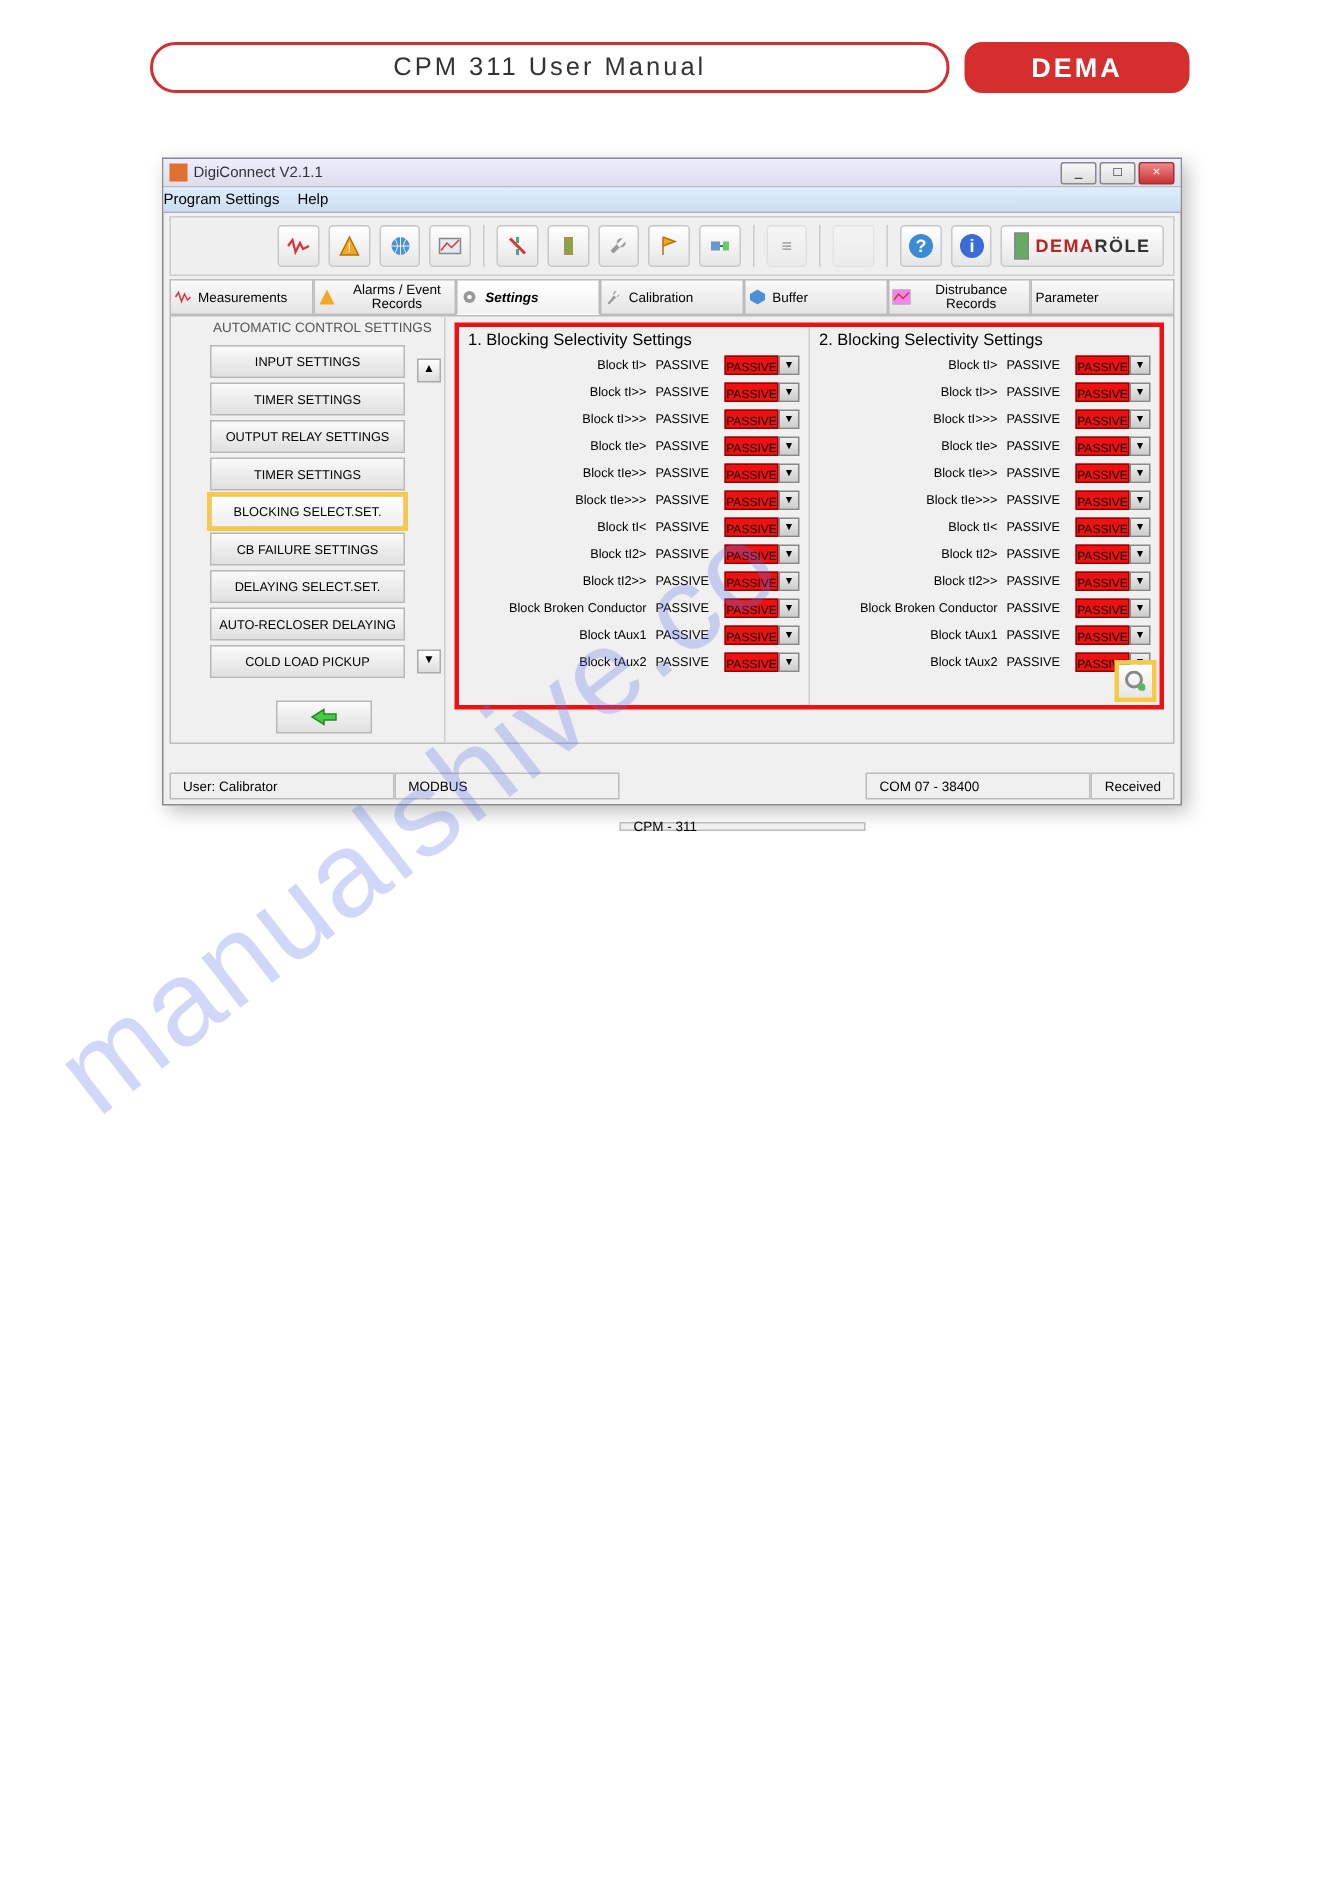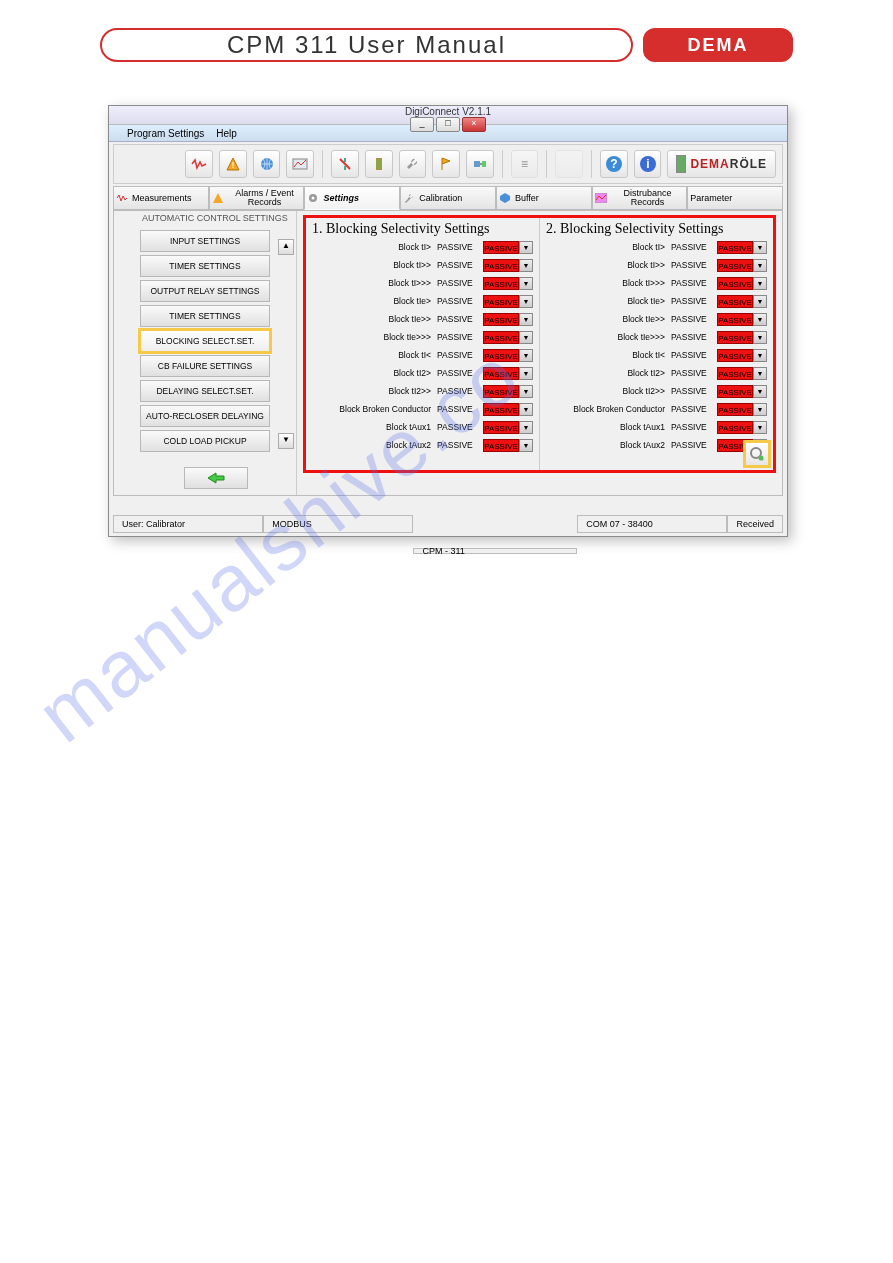--- a/index.html
+++ b/index.html
@@ -18,21 +18,21 @@
     padding: 28px 100px 10px 100px;
   }
   .title-pill {
     flex: 1;
     border: 2px solid #d62d2d;
     border-radius: 18px;
     height: 30px;
     display: flex;
     align-items: center;
     justify-content: center;
-    font-size: 24px;
+    font-size: 17px;
     letter-spacing: 2px;
     color: #333;
   }
   .logo-pill {
     width: 146px;
     height: 30px;
     border: 2px solid #d62d2d;
     border-radius: 12px;
     background: #d62d2d;
     display: flex;
@@ -55,40 +55,39 @@
     box-shadow: 4px 4px 12px rgba(0,0,0,0.25);
     font-size: 10px;
   }
   .titlebar {
     height: 18px;
     background: linear-gradient(#eef, #dde);
     display: flex;
     align-items: center;
     padding: 0 4px;
     border-bottom: 1px solid #bbb;
-    flex-direction: column;
   }
   .titlebar .app-icon {
     width: 12px; height: 12px; background: #e07030; margin-right: 4px;
   }
   .titlebar .title-text { flex: 1; font-size: 10px; color: #333; }
   .win-btns { display: flex; gap: 2px; }
   .win-btn {
     width: 22px; height: 13px; border: 1px solid #888; border-radius: 2px;
     background: linear-gradient(#f8f8f8,#ddd);
     font-size: 9px; line-height: 11px; text-align: center; cursor: pointer;
   }
   .win-btn.close { background: linear-gradient(#e88,#c33); color:#fff; border-color:#933;}
 
   .menubar {
     height: 16px;
     background: linear-gradient(#ddeeff,#cde);
     display: flex;
     align-items: center;
-    padding: 0 18px;
+    padding: 0 0;
     gap: 12px;
     border-bottom: 1px solid #aac;
     font-size: 10px;
   }
   .menu-item { cursor: pointer; }
 
   .toolbar {
     height: 38px;
     background: #efefef;
     border: 1px solid #ccc;
@@ -224,21 +223,21 @@
     height: 252px;
     margin-top: 2px;
     display: flex;
     position: relative;
   }
   .col {
     flex: 1;
     padding: 2px 6px 2px 2px;
   }
   .col + .col { border-left: 1px solid #ccc;}
-  .col-title { font-size: 14px; padding: 1px 4px; font-family: Liberation Serif, serif;}
+  .col-title { font-size: 11px; padding: 1px 4px;}
   .row {
     display: flex;
     align-items: center;
     height: 18px;
     gap: 4px;
   }
   .row-label {
     flex: 1;
     text-align: right;
     font-size: 8.5px;

